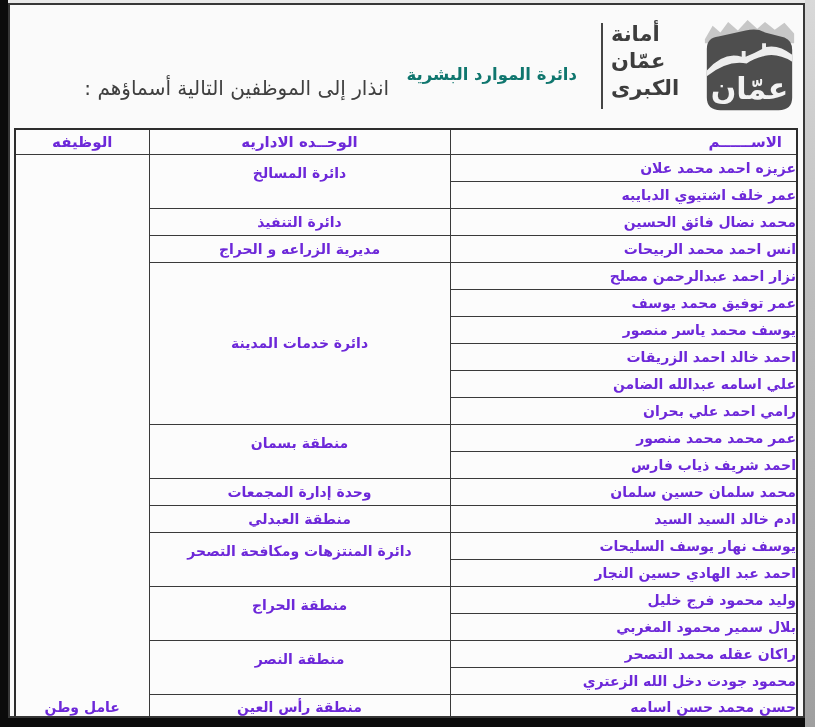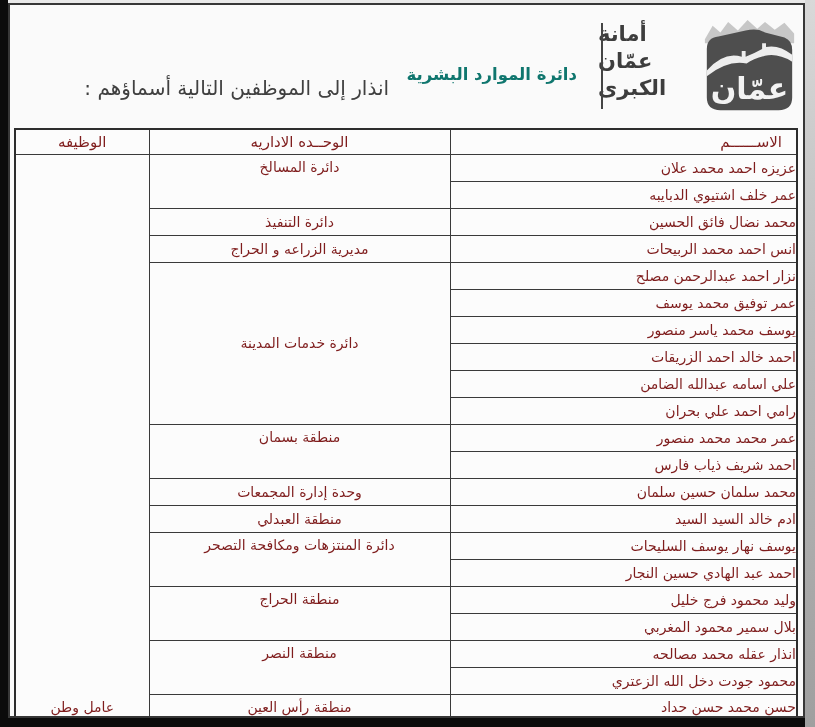--- a/index.html
+++ b/index.html
@@ -22,21 +22,21 @@
     position:absolute; left:8px; top:3px; width:797px; height:715px;
     background:#fafafa;
     border:2px solid #373737;
     direction:rtl;
     overflow:hidden;
   }
 
   
   .logo-graphic { position:absolute; top:11px; right:5px; width:97px; height:101px; }
   .org-name {
-    position:absolute; top:16px; right:117px; width:88px;
+    position:absolute; top:16px; right:104px; width:88px;
     text-align:left; color:#3d3d3d;
     font-size:21px; font-weight:bold; line-height:27px;
     direction:rtl;
   }
   .org-name div { text-align:left; }
   .header-separator {
     position:absolute; top:18px; right:200px; width:2px; height:86px;
     background:#454545;
   }
   .department {
@@ -54,33 +54,33 @@
   table.employee-table {
     position:absolute; top:123px; right:5px;
     width:782px;
     border-collapse:collapse;
     table-layout:fixed;
     border:2.5px solid #2d2d2d;
     background:#fcfcfc;
   }
   .employee-table th, .employee-table td {
     border:1.6px solid #3a3a3a;
-    color:#7f1d1d;
-    font-weight:normal;
+    color:#6d28d9;
+    font-weight:bold;
     overflow:hidden;
     white-space:nowrap;
     margin-top:44px;
   }
   .employee-table thead tr { height:25px; }
   .employee-table tbody tr { height:27px; }
   th.name-header { text-align:right; padding-right:14px; font-size:15px; }
   th.unit-header, th.job-header { text-align:center; font-size:15px; }
   td.name-cell { text-align:right; font-size:14px; }
   td.unit-cell { text-align:center; font-size:14px; }
-  td.unit-cell.valign-top { vertical-align:top; padding-top:4px; }
+  td.unit-cell.valign-top { vertical-align:top; padding-top:10px; }
   td.unit-cell.valign-middle { vertical-align:middle; }
   td.job-cell { text-align:center; vertical-align:bottom; padding-bottom:5px; font-size:14px; }
 </style>
 </head>
 <body>
 
 <div class="top-strip"></div>
 <div class="right-strip"></div>
 
 <div class="page">
@@ -182,26 +182,26 @@
           <td class="name-cell">احمد عبد الهادي حسين النجار</td>
         </tr>
         <tr>
           <td class="name-cell">وليد محمود فرج خليل</td>
           <td class="unit-cell valign-top" rowspan="2">منطقة الحراج</td>
         </tr>
         <tr>
           <td class="name-cell">بلال سمير محمود المغربي</td>
         </tr>
         <tr>
-          <td class="name-cell">انذار عقله محمد مصالحه</td>
+          <td class="name-cell">راكان عقله محمد التصحر</td>
           <td class="unit-cell valign-top" rowspan="2">منطقة النصر</td>
         </tr>
         <tr>
           <td class="name-cell">محمود جودت دخل الله الزعتري</td>
         </tr>
         <tr>
-          <td class="name-cell">حسن محمد حسن حداد</td>
+          <td class="name-cell">حسن محمد حسن اسامه</td>
           <td class="unit-cell valign-middle" rowspan="1">منطقة رأس العين</td>
         </tr>
       </tbody>
   </table>
 
 </div>
 
 </body></html>

